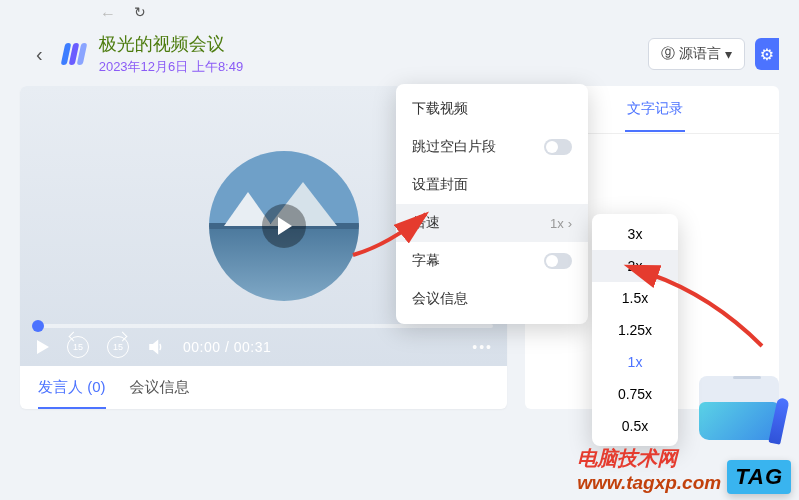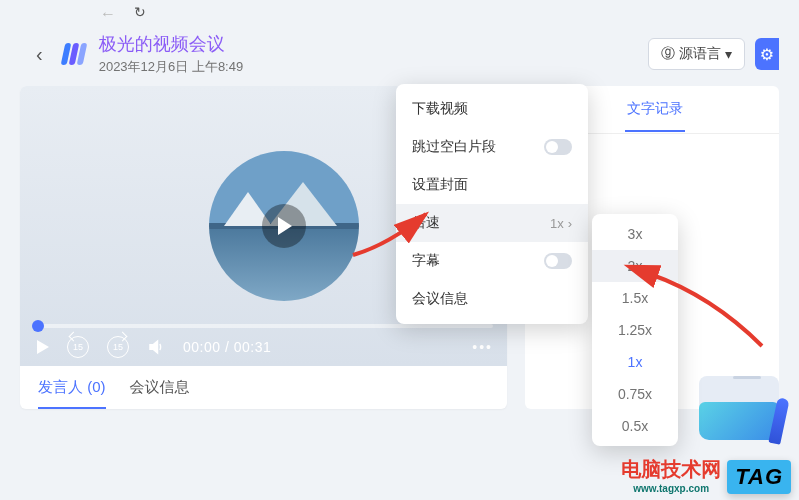--- a/index.html
+++ b/index.html
@@ -9,22 +9,22 @@
 .topbar .nav-arrow { color: #bbb; font-size: 16px; }
 .topbar .reload { color: #555; font-size: 14px; }
 
 .header { display: flex; align-items: center; padding: 8px 20px 10px 36px; }
 .header .back { font-size: 20px; color: #555; margin-right: 20px; }
 .header .logo { display: flex; gap: 2px; margin-right: 14px; }
 .header .logo span { width: 6px; height: 22px; border-radius: 3px; display: inline-block; }
 .header .logo span:nth-child(1){ background:#3d7dff; transform: skewX(-12deg);}
 .header .logo span:nth-child(2){ background:#6a5cff; transform: skewX(-12deg);}
 .header .logo span:nth-child(3){ background:#8aa4ff; transform: skewX(-12deg);}
-.header .title-block .title { font-size: 18px; color: #8b5cf6; font-weight: 500; }
-.header .title-block .subtitle { font-size: 13px; color: #737373; margin-top: 2px; }
+.header .title-block .title { font-size: 18px; color: #4d7c0f; font-weight: 500; }
+.header .title-block .subtitle { font-size: 13px; color: #8b5cf6; margin-top: 2px; }
 .header .right { margin-left: auto; display: flex; gap: 10px; align-items: center; }
 .lang-btn { border: 1px solid #d4d9e2; background: #fff; border-radius: 6px; padding: 6px 12px; font-size: 14px; color: #444; display: flex; align-items: center; gap: 4px; }
 .gear-box { background: #4c73ff; border-radius: 6px 0 0 6px; width: 24px; height: 32px; display: flex; align-items: center; justify-content: center; color: #fff; }
 
 .content { display: flex; padding: 0 20px; gap: 18px; }
 
 .video-card { flex: 1; background: #fff; border-radius: 6px; overflow: hidden; box-shadow: 0 1px 2px rgba(0,0,0,.04); }
 .video-area { height: 280px; background: linear-gradient(#e8edf3,#d8e0ea); position:relative; display:flex; align-items:center; justify-content:center;padding-left:40px; }
 .video-thumb { width: 150px; height: 150px; border-radius: 50%; background: linear-gradient(#6fa0c8 0%, #6fa0c8 48%, #3f6688 48%, #3f6688 52%, #4d7a9e 52%, #7fa8c6 100%); position: relative; display:flex; align-items:center; justify-content:center; overflow:hidden; }
 .mountains { position:absolute; bottom:50%; width:100%; height:30%; }
@@ -47,41 +47,41 @@
 .controls .more { margin-left:auto; letter-spacing:2px;}
 
 .ctx-menu { position:absolute; top:84px; left:396px; width:192px; background:#fff; border-radius:8px; box-shadow:0 6px 24px rgba(0,0,0,.18); padding:6px 0; z-index:20; }
 .ctx-item { padding: 10px 16px; font-size:14px; color:#333; display:flex; align-items:center; justify-content:space-between; }
 .ctx-item.hover { background:#f0f2f5; }
 .toggle { width:28px; height:16px; background:#d8dde5; border-radius:8px; position:relative; }
 .toggle::after{ content:""; position:absolute; top:2px; left:2px; width:12px; height:12px; background:#fff; border-radius:50%; }
 .ctx-sub { color:#999; font-size:13px; display:flex; align-items:center; gap:4px;}
 
 .speed-menu { position:absolute; top:214px; left:592px; width:86px; background:#fff; border-radius:8px; box-shadow:0 6px 24px rgba(0,0,0,.18); padding:4px 0; z-index:20; text-align:center; }
-.speed-item { padding:8px 0; font-size:14px; color:#737373; }
+.speed-item { padding:8px 0; font-size:14px; color:#000000; }
 .speed-item.current { color:#4c73ff; }
 .speed-item.hover { background:#eef0f4; }
 
 .right-panel { width: 254px; background:#fff; border-radius:6px; padding:0; }
 .rp-tabs { display:flex; border-bottom:1px solid #eee; padding: 0 22px; gap: 60px; height:48px; align-items:center;}
 .rp-tab { font-size:14px; color:#555; padding:12px 2px; }
 .rp-tab.active { color:#4c73ff; border-bottom:2px solid #4c73ff; }
 .search-row { padding:14px 18px; color:#aaa; font-size:14px;}
 
 .bottom-tabs { display:flex; gap:24px; padding:12px 18px 0; font-size:15px;}
 .bottom-tabs .bt { color:#555; padding-bottom:10px;}
 .bottom-tabs .active { color:#4c73ff; border-bottom:2px solid #4c73ff; }
 
 .arrow-red { position:absolute; pointer-events:none; z-index:30; }
 .arrow-red svg { overflow:visible; }
 
 .watermark { position:absolute; right:8px; bottom:6px; display:flex; align-items:flex-end; gap:6px; z-index:40; }
-.wm-text { text-align:center; }
+.wm-text { text-align:left;font-style:italic; }
 .wm-text .l1 { color:#e53b2e; font-weight:bold; font-size:20px; }
-.wm-text .l2 { color:#0f766e; font-size:10px; font-weight:bold;}
+.wm-text .l2 { color:#c2410c; font-size:19px; font-weight:bold;}
 .tag-badge { background:#39b4ef; color:#000; font-size:22px; font-weight:900; font-style:italic; padding:4px 8px; border-radius:4px; letter-spacing:1px; box-shadow:0 3px 8px rgba(0,0,0,.2);}
 
 .folder-deco { position:absolute; right:20px; bottom:60px; width:80px; height:64px; z-index:5; }
 .folder-back { position:absolute; inset:0; background:#e6ecf5; border-radius:8px 8px 10px 10px; }
 .folder-tab { position:absolute; top:0; left:34px; width:28px; height:3px; background:#c9d3e2; border-radius:2px;}
 .folder-front { position:absolute; left:0; right:0; bottom:0; height:38px; background:linear-gradient(135deg,#5ad2e6,#3a8ce8); border-radius:6px 6px 10px 10px; }
 .folder-pencil { position:absolute; right:-6px; bottom:-4px; width:12px; height:46px; background:linear-gradient(#4c73ff,#2f52d8); border-radius:6px 6px 2px 2px; transform:rotate(12deg);}
 </style>
 </head>
 <body>

